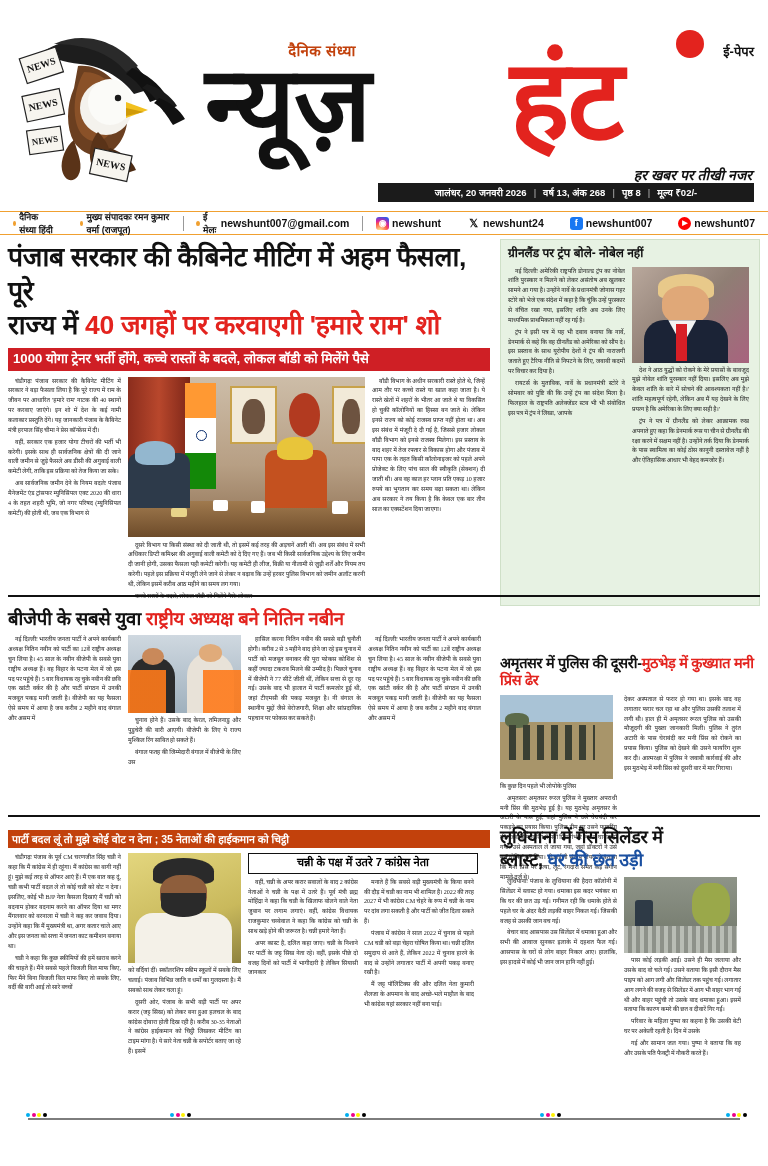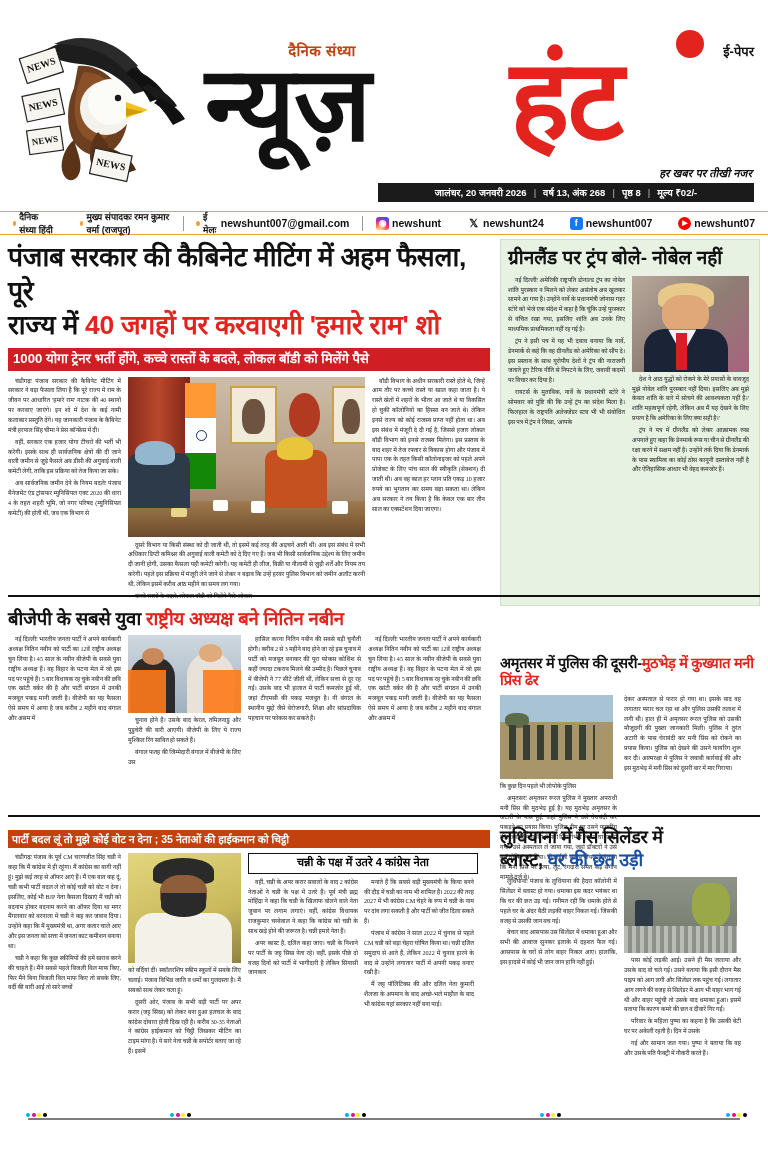--- a/index.html
+++ b/index.html
@@ -40,21 +40,21 @@
   }
   .title-red {
     position: absolute; left: 510px; top: 48px;
     font-family: "Liberation Sans", sans-serif;
     font-size: 112px; font-weight: bold; line-height: .95; color: #e3231e;
     letter-spacing: -2px;
   }
   .tagline {
     position: absolute; right: 16px; top: 165px;
     font-family: "Liberation Sans", sans-serif;
-    font-size: 11px; font-weight: bold; font-style: italic; color: #111;
+    font-size: 14px; font-weight: bold; font-style: italic; color: #111;
   }
   .dateline-bar {
     position: absolute; left: 378px; top: 183px; width: 376px; height: 19px;
     background: #1b1b1b; color: #fff;
     display: flex; align-items: center; justify-content: center; gap: 7px;
     font-family: "Liberation Sans", sans-serif; font-size: 9.5px; font-weight: bold;
   }
   .dateline-bar .sep { color:#bbb; font-weight: normal; }
 
   
@@ -117,21 +117,21 @@
   .ph-turban { position:absolute; border-radius:48% 48% 30% 30%; }
   .ph-cup { position:absolute; background:#fff; border-radius:2px; }
 
   
   .green-col {
     position:absolute; left:500px; top:239px; width:260px; height:367px;
     background:#e7f2e3; border:1px solid #cfe0c8; padding:6px 7px;
   }
   .green-head {
     font-family:"Liberation Sans", sans-serif;
-    font-size:19px; font-weight:bold; line-height:1.3;
+    font-size:12px; font-weight:bold; line-height:1.3;
   }
   .green-cols { display:flex; gap:7px; margin-top:5px; }
   .green-c { width:117px; }
   .trump-photo { width:117px; height:96px; margin-bottom:3px; }
   .ph-trump-bg{position:absolute;inset:0;background:linear-gradient(135deg,#b9a89c,#8f7e74 50%,#a8637e 100%);}
   .ph-trump-hair{position:absolute;left:22%;top:8%;width:48%;height:26%;background:#e8c98a;border-radius:50% 50% 20% 20%;}
   .ph-trump-face{position:absolute;left:26%;top:20%;width:40%;height:40%;background:#e0a878;border-radius:42%;}
   .ph-trump-suit{position:absolute;left:10%;top:56%;width:72%;height:46%;background:#1b2336;border-radius:20px 20px 0 0;}
   .ph-trump-tie{position:absolute;left:38%;top:60%;width:9%;height:38%;background:#d81f26;}
   .ph-trump-shirt{position:absolute;left:31%;top:56%;width:24%;height:20%;background:#f2f2f2;
@@ -473,21 +473,21 @@
           <div class="ph-chturb"></div>
           <div class="ph-chface"></div>
           <div class="ph-chbeard"></div>
         </div>
         <div class="story-body">
           <p style="text-indent:0">को वर्दियां दीं। स्कॉलरशिप स्कीम स्कूलों में सबके लिए चलाई। पंजाब विभिन्न जाति व धर्मों का गुलदस्ता है। मैं सबको साथ लेकर चला हूं।</p>
           <p>दूसरी ओर, पंजाब के सभी बड़ी पार्टी पर अपर करार (जट्ट सिख) को लेकर बना हुआ हलचल के बाद कांग्रेस दोबारा होती दिख रही है। करीब 30-35 नेताओं ने कांग्रेस हाईकमान को चिट्ठी लिखकर मीटिंग का टाइम मांगा है। ये सारे नेता चन्नी के सपोर्टर बताए जा रहे हैं। इसमें</p>
         </div>
       </div>
       <div class="bot-c col" style="width:230px">
-        <div class="boxed-sub">चन्नी के पक्ष में उतरे 4 कांग्रेस नेता</div>
+        <div class="boxed-sub">चन्नी के पक्ष में उतरे 7 कांग्रेस नेता</div>
         <div style="display:flex;gap:6px">
           <div class="col" style="width:110px">
             <div class="story-body">
               <p class="lead">वहीं, चन्नी के अपर करार सवालों के बाद 2 कांग्रेस नेताओं ने चन्नी के पक्ष में उतरे हैं। पूर्व मंत्री ब्रह्म मोहिंद्रा ने कहा कि चन्नी के खिलाफ बोलने वाले नेता जुबान पर लगाम लगाएं। वहीं, कांग्रेस विधायक राजकुमार चब्बेवाल ने कहा कि कांग्रेस को चन्नी के साथ खड़े होने की जरूरत है। चन्नी हमारे नेता हैं।</p>
               <p>अपर कास्ट है, दलित कहा जाए। चन्नी के निशाने पर पार्टी के जट्ट सिख नेता रहे। वहीं, इसके पीछे दो वजह दिनों को पार्टी में भागीदारी है लेकिन सियासी जानकार</p>
             </div>
           </div>
           <div class="col" style="width:110px">
             <div class="story-body">
               <p class="lead">मनाते हैं कि सबसे बड़ी मुख्यमंत्री के किया बनने की दौड़ में चन्नी का नाम भी शामिल है। 2022 की तरह 2027 में भी कांग्रेस CM चेहरे के रूप में चन्नी के नाम पर दांव लगा सकती है और पार्टी को जीत दिला सकते हैं।</p>

